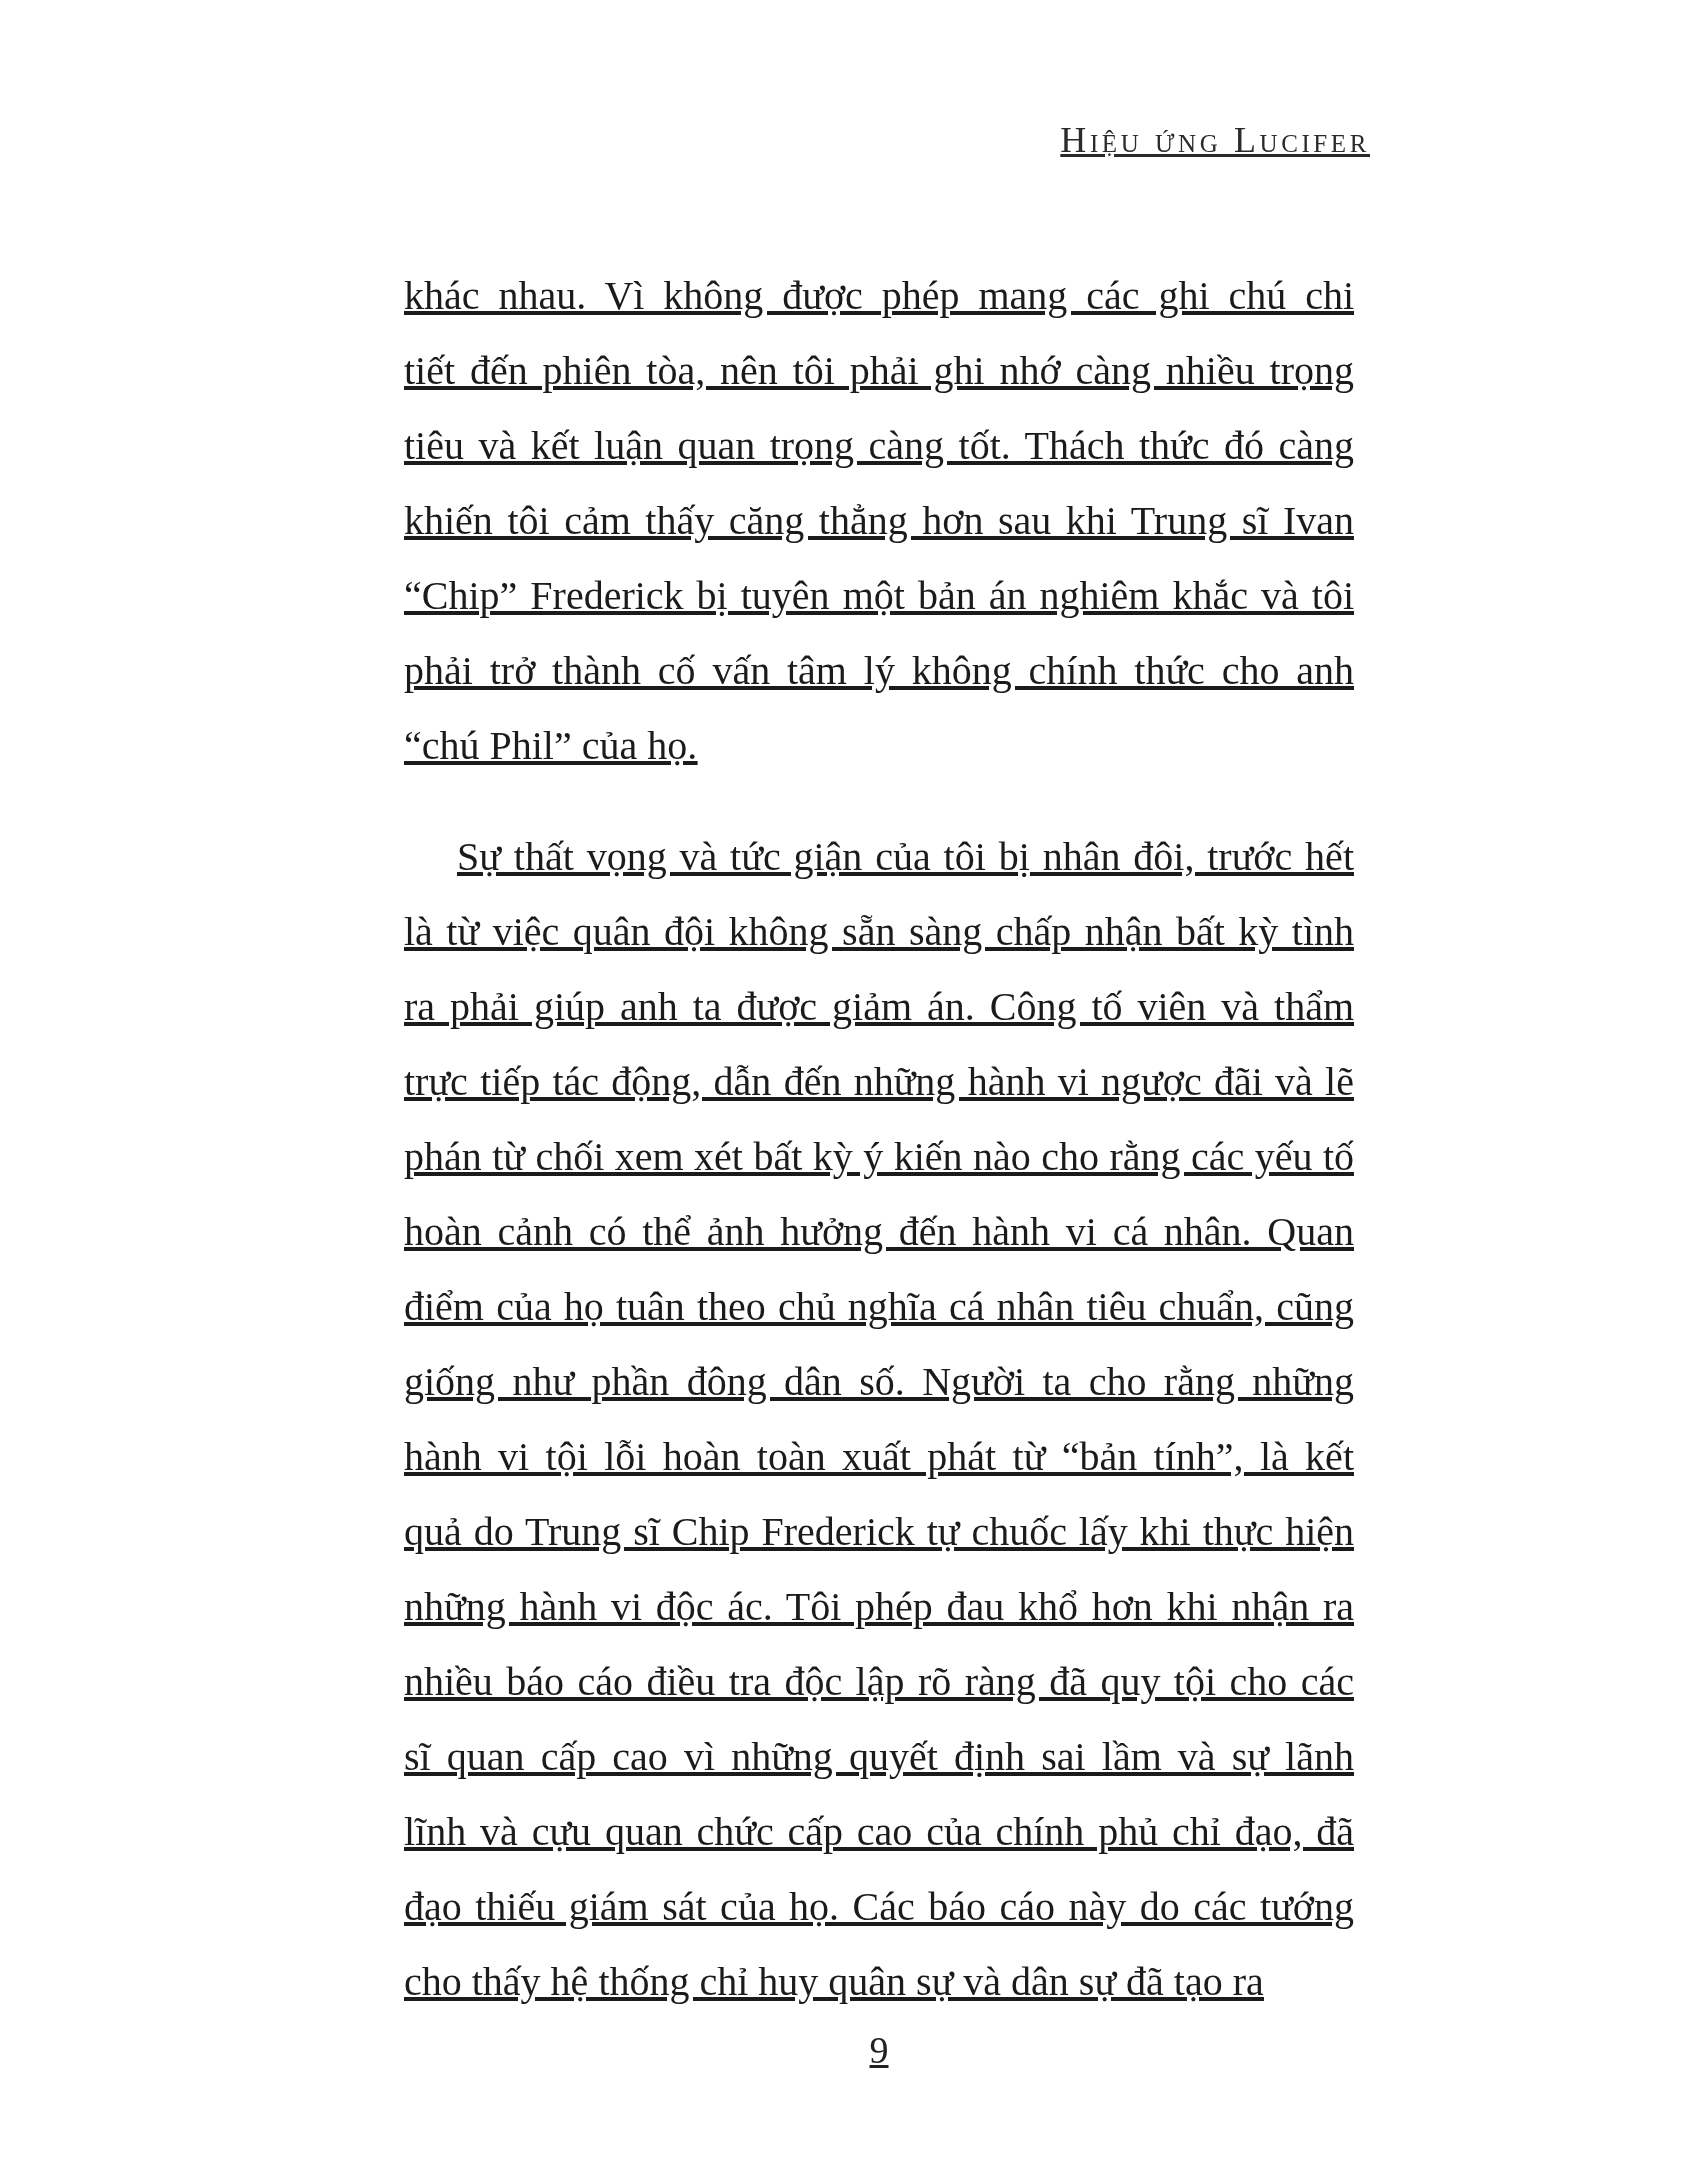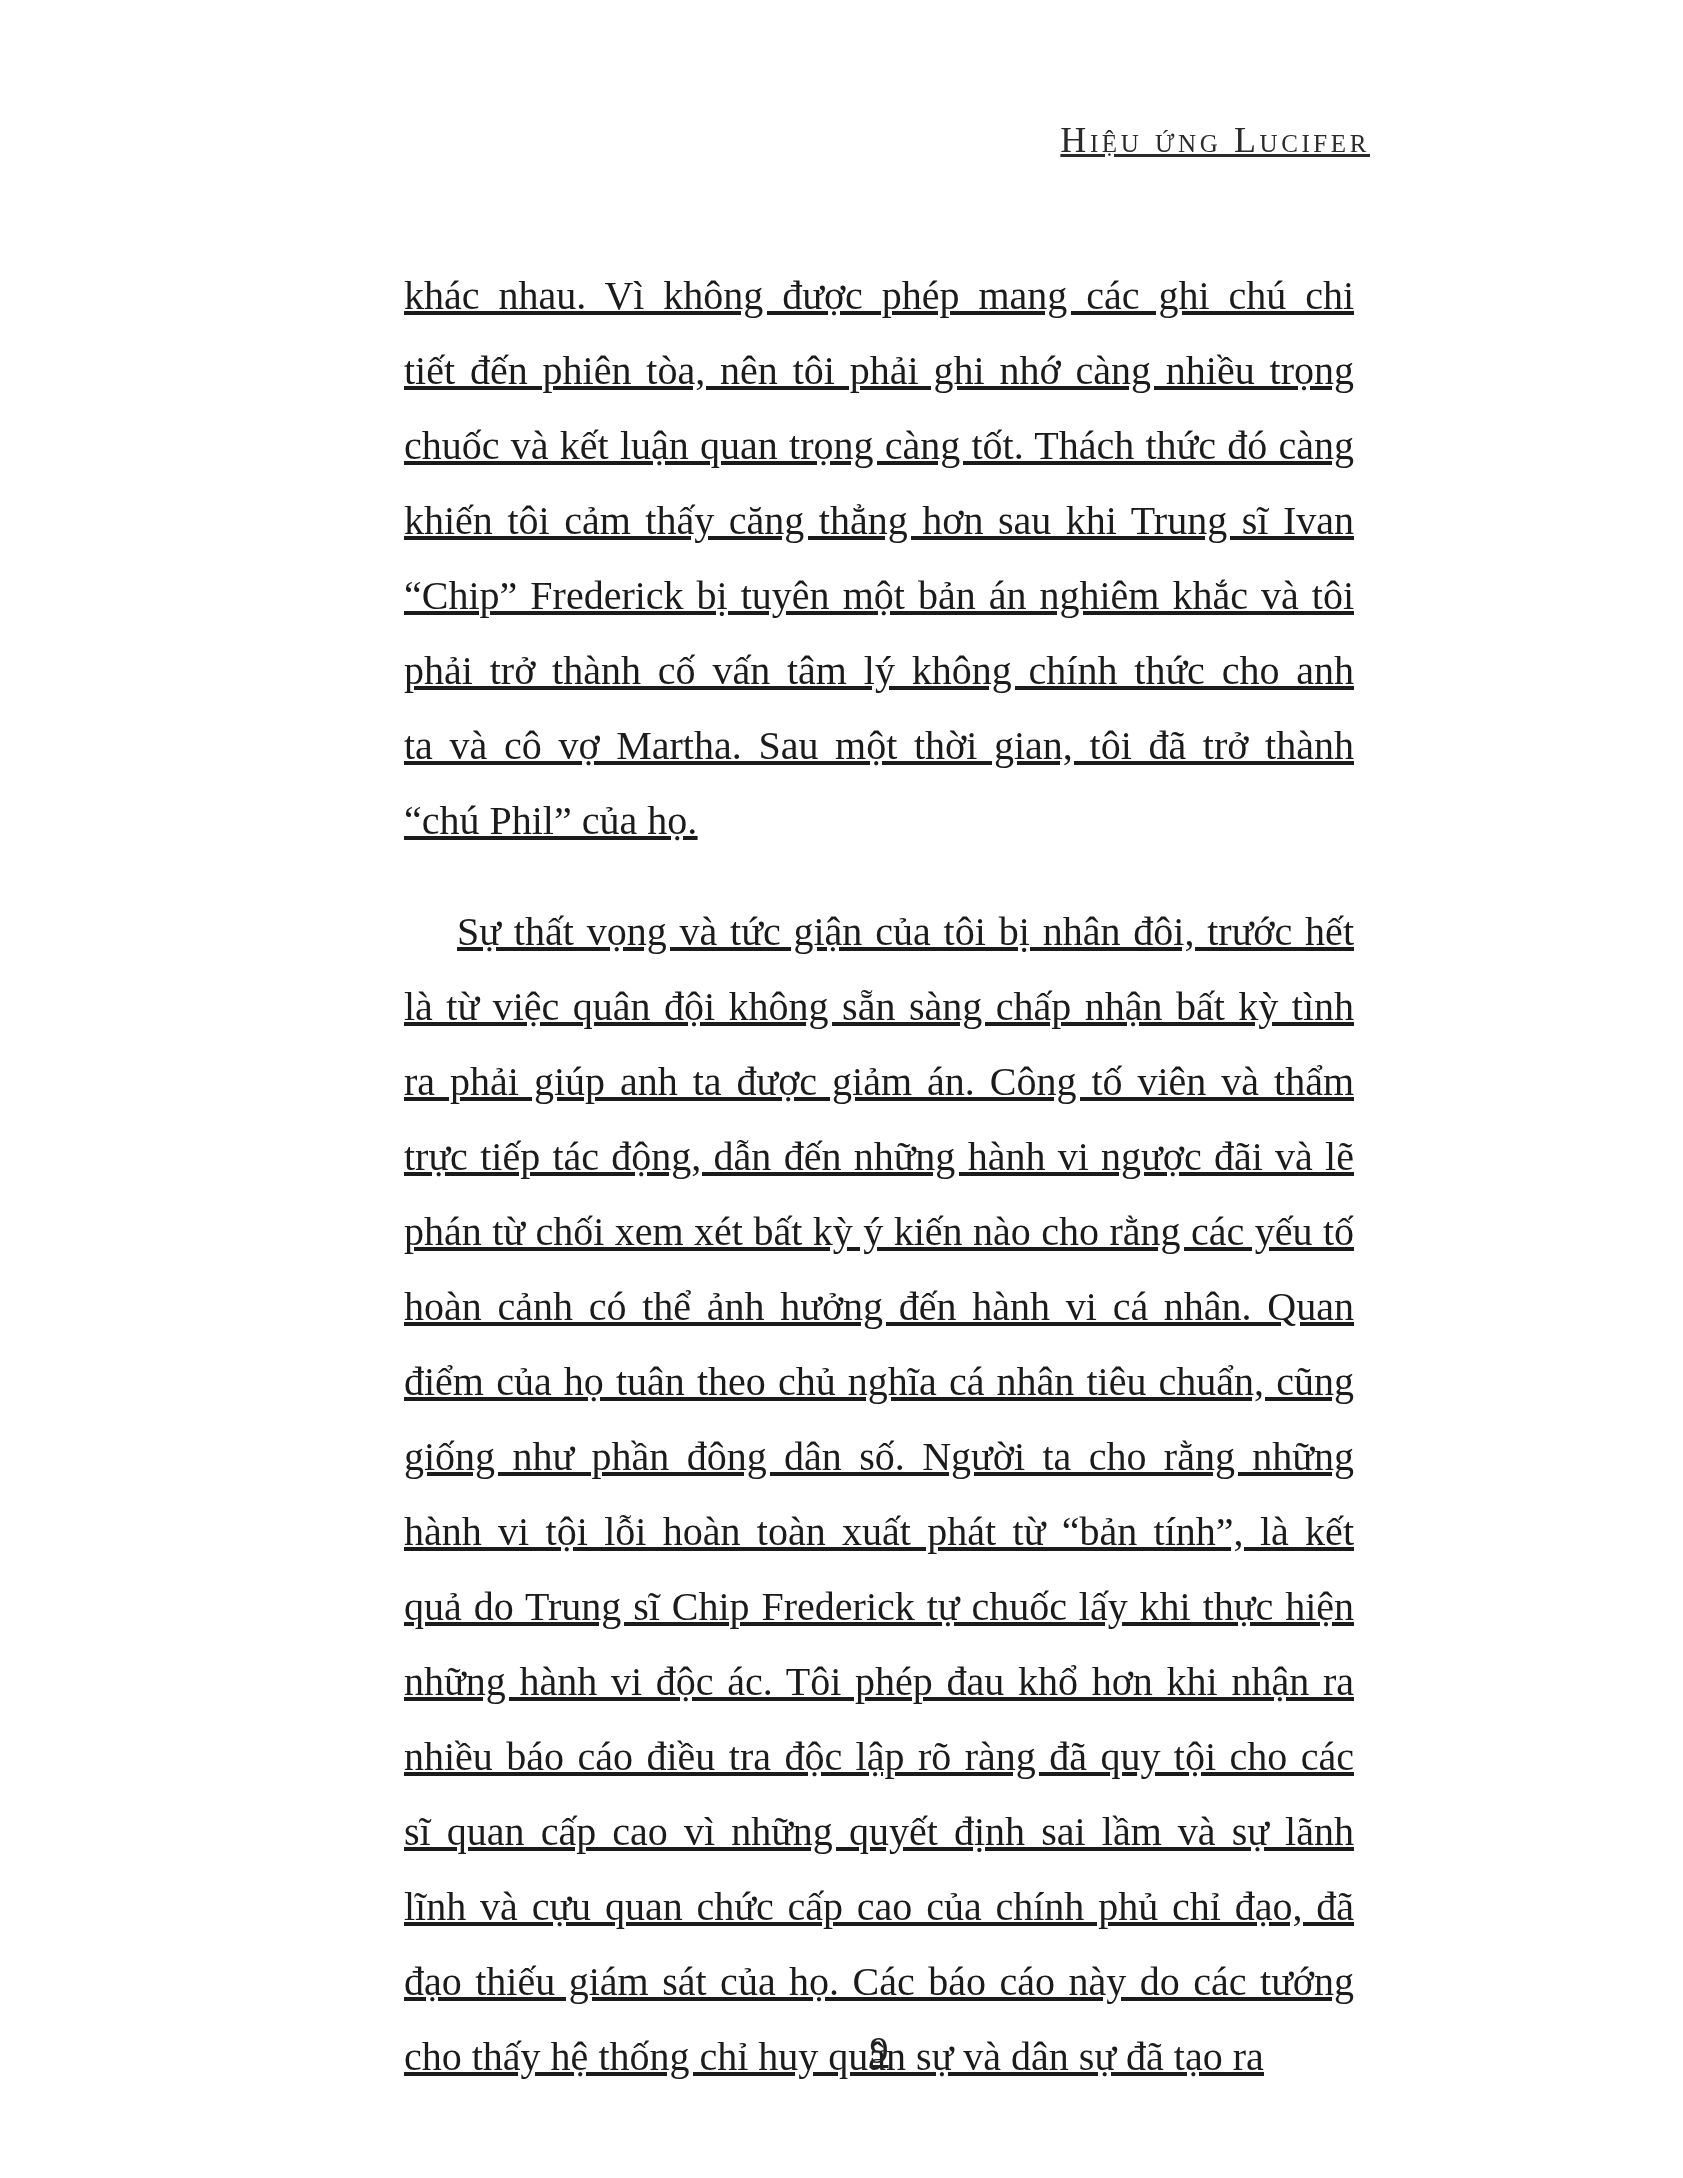--- a/index.html
+++ b/index.html
@@ -61,25 +61,24 @@
 </head>
 <body>
 
 <div class="page">
   <div class="running-header">Hiệu ứng Lucifer</div>
 
   <div class="body-text">
       <div class="paragraph">
         <div class="line justified">khác nhau. Vì không được phép mang các ghi chú chi</div>
         <div class="line justified">tiết đến phiên tòa, nên tôi phải ghi nhớ càng nhiều trọng</div>
-        <div class="line justified">chuốc và kết luận quan trọng càng tốt. Thách thức đó càng</div>
+        <div class="line justified">tiêu và kết luận quan trọng càng tốt. Thách thức đó càng</div>
         <div class="line justified">khiến tôi cảm thấy căng thẳng hơn sau khi Trung sĩ Ivan</div>
         <div class="line justified">“Chip” Frederick bị tuyên một bản án nghiêm khắc và tôi</div>
         <div class="line justified">phải trở thành cố vấn tâm lý không chính thức cho anh</div>
-        <div class="line justified">ta và cô vợ Martha. Sau một thời gian, tôi đã trở thành</div>
         <div class="line last">“chú Phil” của họ.</div>
       </div>
       <div class="paragraph indented">
         <div class="line justified">Sự thất vọng và tức giận của tôi bị nhân đôi, trước hết</div>
         <div class="line justified">là từ việc quân đội không sẵn sàng chấp nhận bất kỳ tình</div>
         <div class="line justified">ra phải giúp anh ta được giảm án. Công tố viên và thẩm</div>
         <div class="line justified">trực tiếp tác động, dẫn đến những hành vi ngược đãi và lẽ</div>
         <div class="line justified">phán từ chối xem xét bất kỳ ý kiến nào cho rằng các yếu tố</div>
         <div class="line justified">hoàn cảnh có thể ảnh hưởng đến hành vi cá nhân. Quan</div>
         <div class="line justified">điểm của họ tuân theo chủ nghĩa cá nhân tiêu chuẩn, cũng</div>

